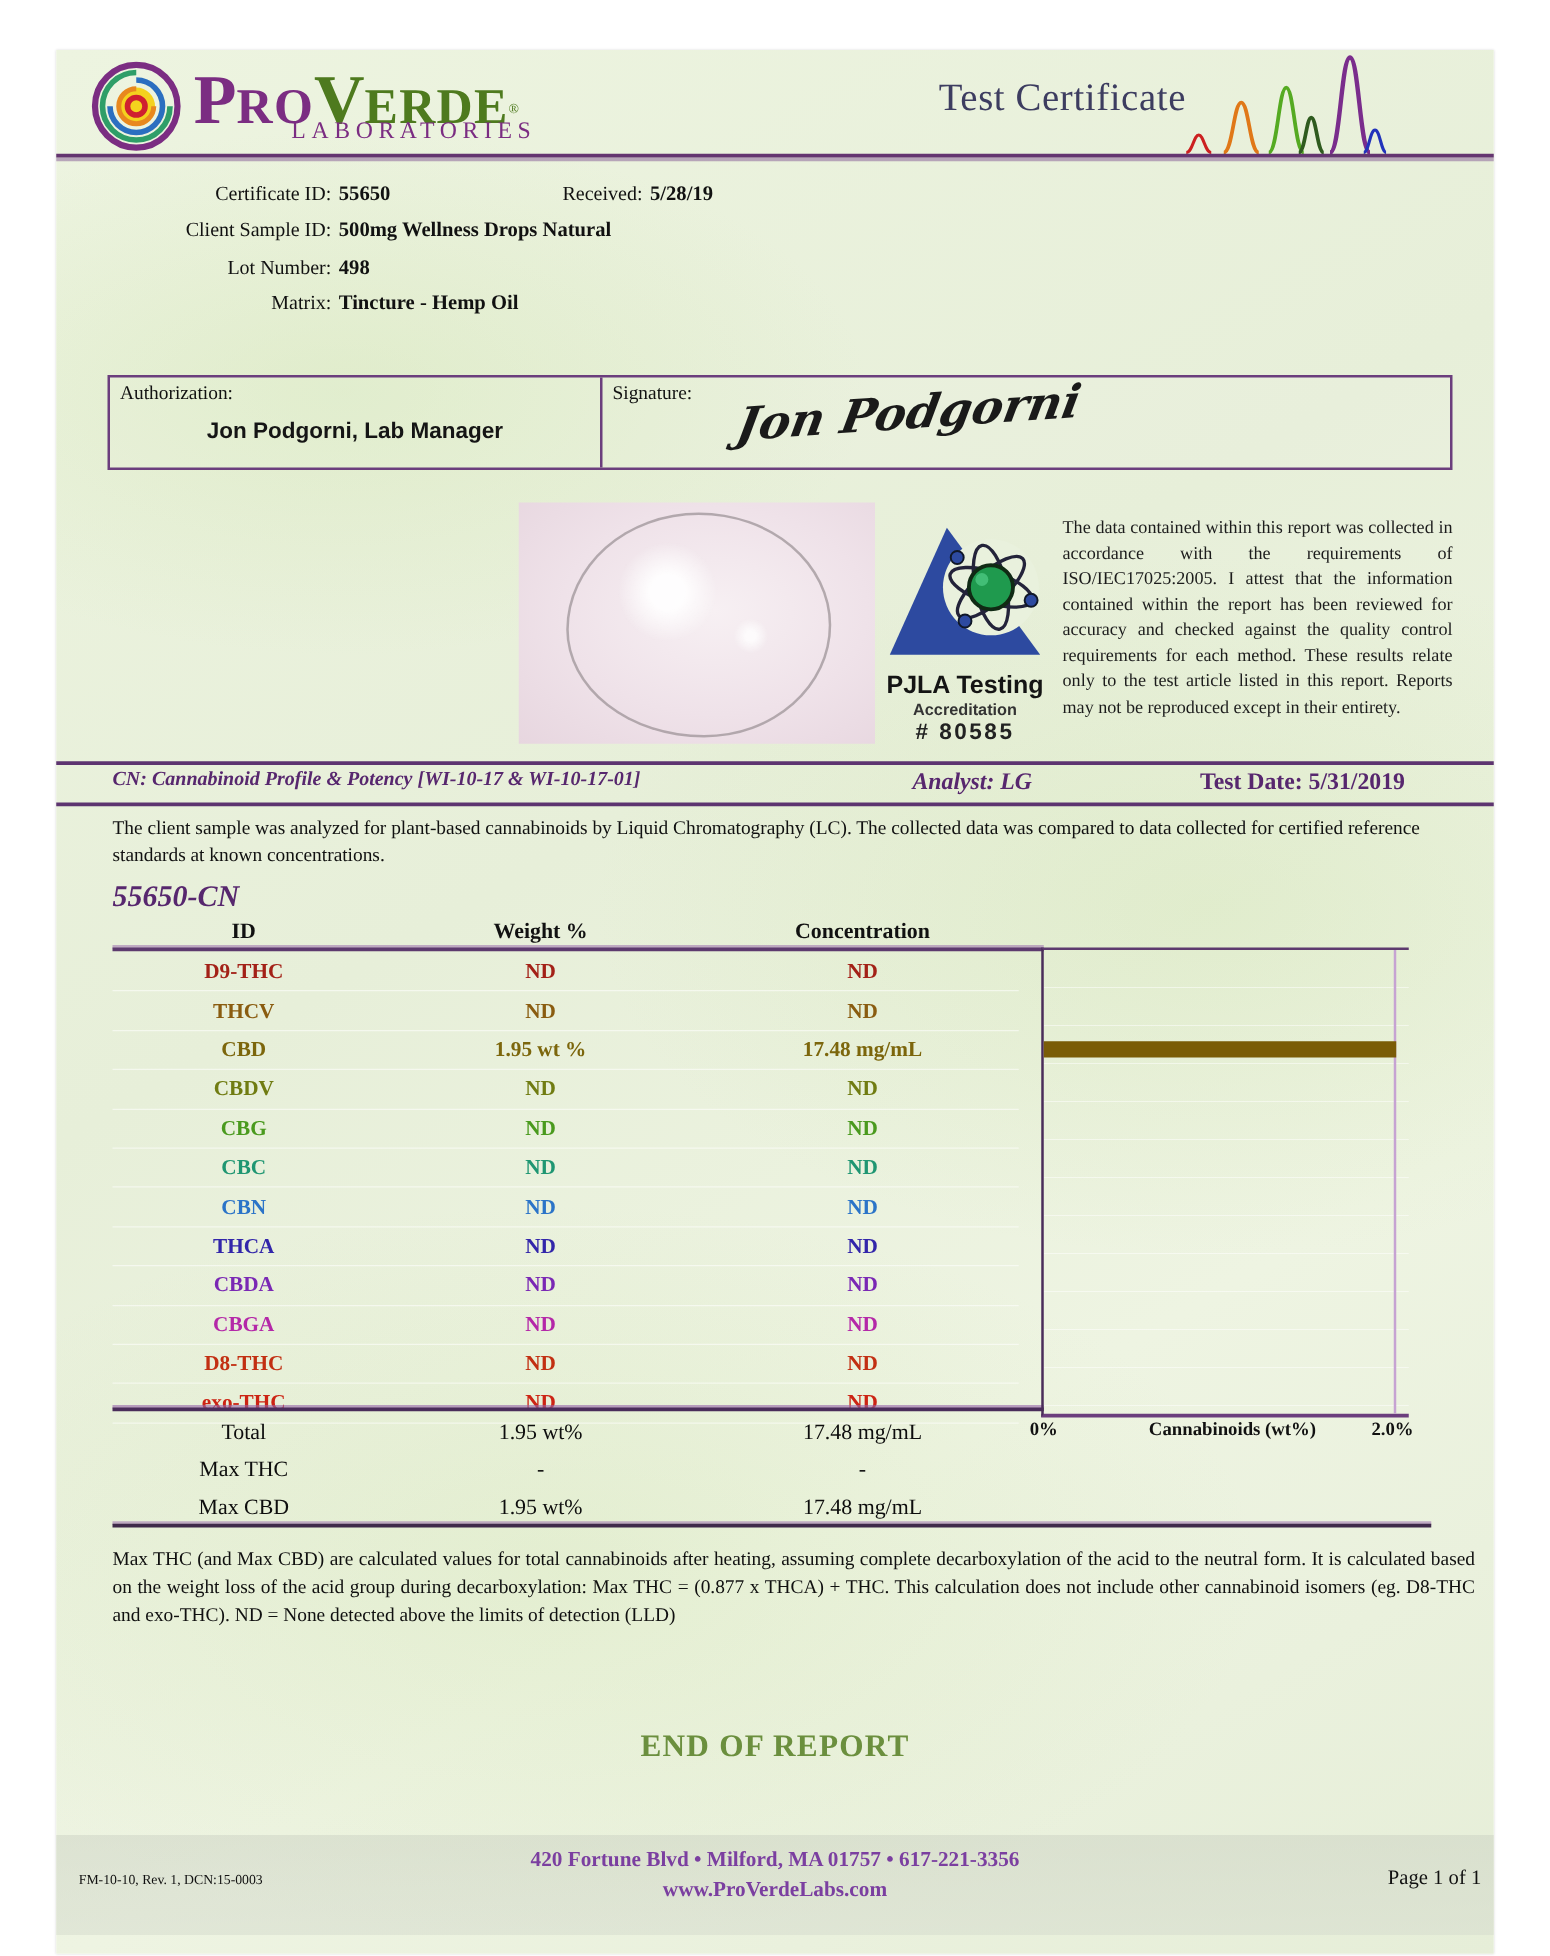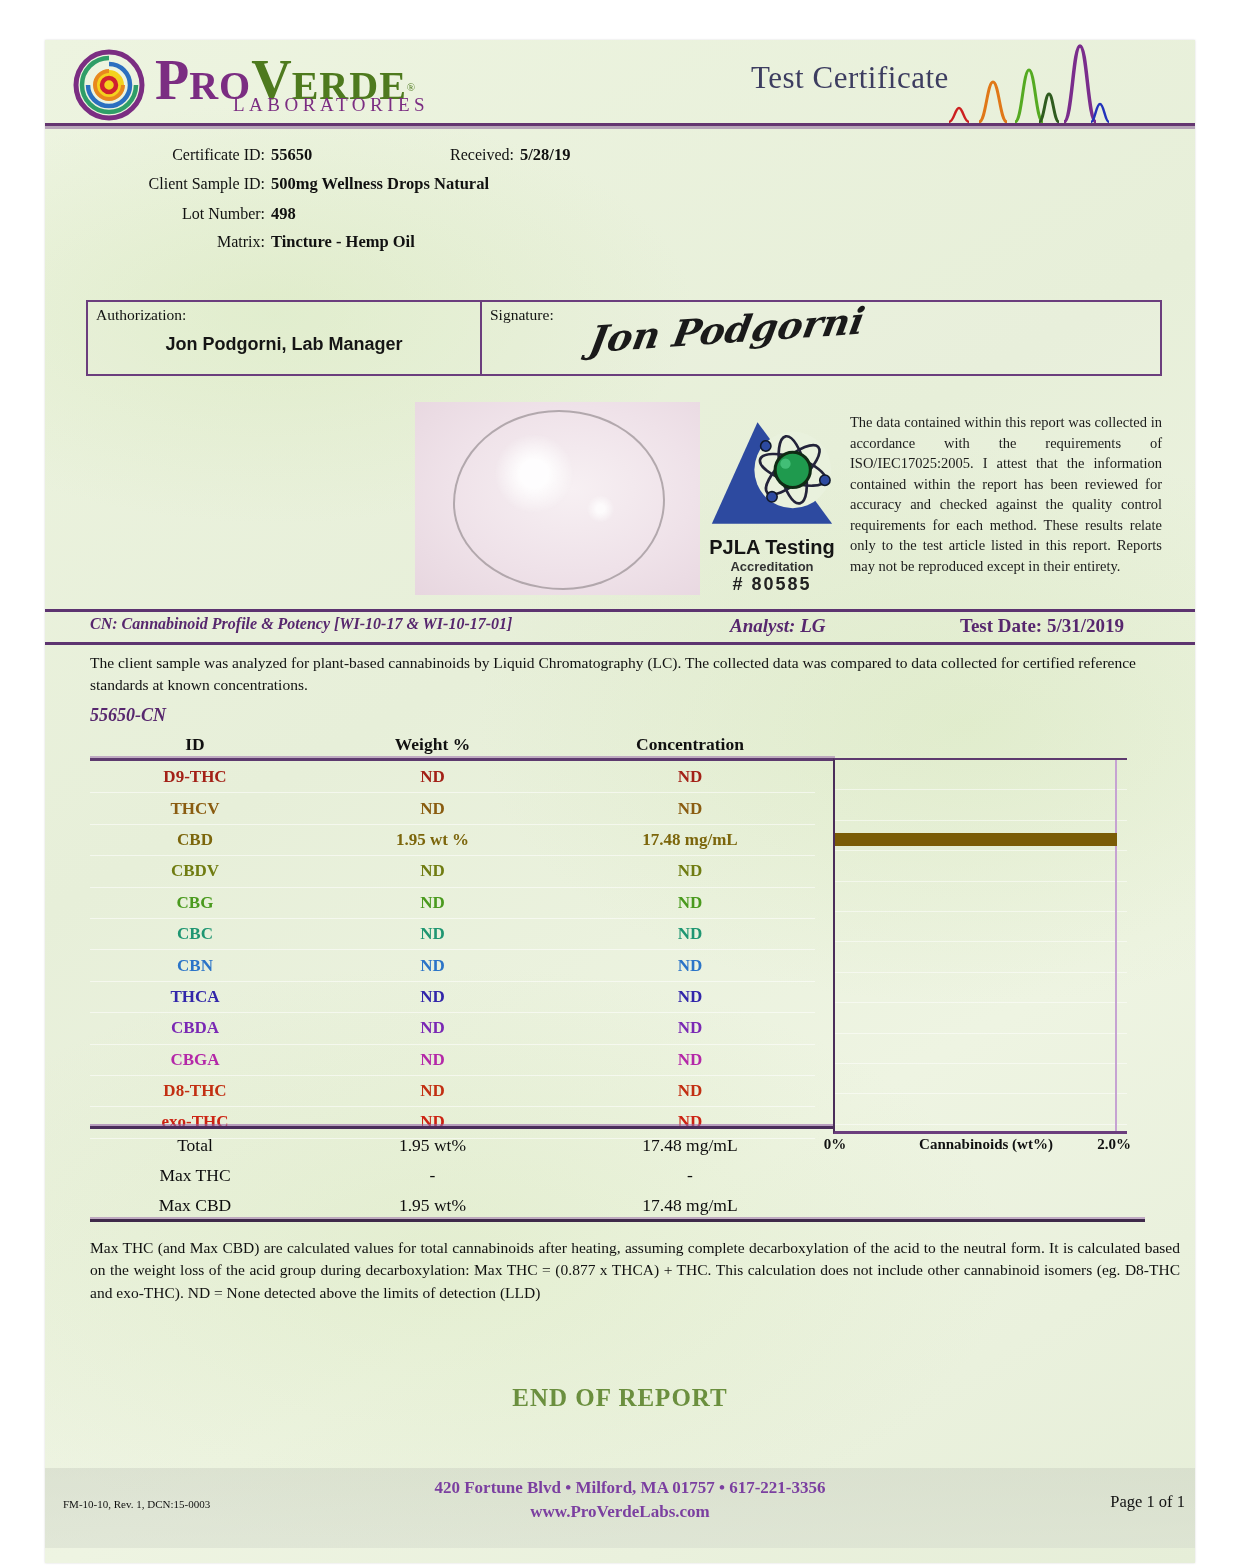--- a/index.html
+++ b/index.html
@@ -56,21 +56,21 @@
   .pjla-name{font-family:"Liberation Sans",sans-serif;font-weight:bold;font-size:20px;color:#141414;margin-top:2px;}
   .pjla-accr{font-family:"Liberation Sans",sans-serif;font-weight:bold;font-size:13px;color:#333;}
   .pjla-num{font-family:"Liberation Sans",sans-serif;font-weight:bold;font-size:18px;color:#222;letter-spacing:2px;}
   .attest{left:805px;top:372px;width:312px;font-size:14.5px;line-height:1.42;text-align:justify;color:#1c1c1c;}
   
   .sec-line{left:0;width:1150px;height:3px;background:#5d3470;}
   .sec-title{left:45px;top:575px;font-size:16px;font-style:italic;font-weight:bold;color:#57276e;}
   .sec-analyst{left:685px;top:575px;font-size:19px;font-style:italic;font-weight:bold;color:#57276e;}
   .sec-date{left:915px;top:575px;font-size:19px;font-weight:bold;color:#57276e;}
   .sec-desc{left:45px;top:612px;width:1065px;font-size:15.5px;line-height:1.4;color:#111;}
-  .sample-id{left:45px;top:665px;font-size:18px;font-style:italic;font-weight:bold;color:#57276e;}
+  .sample-id{left:45px;top:665px;font-size:24px;font-style:italic;font-weight:bold;color:#57276e;}
   
   .thead{left:45px;top:694px;width:725px;display:grid;grid-template-columns:210px 265px 250px;font-size:17.5px;font-weight:600;color:#111;}
   .thead div{text-align:center;}
   .thead-rule{left:45px;top:718px;width:745px;height:3px;background:#5d3a6e;box-shadow:0 -2px 0 rgba(150,100,170,.5);}
   .rows{left:45px;top:722px;width:725px;}
   .trow{display:grid;grid-template-columns:210px 265px 250px;height:30.4px;align-items:center;border-bottom:1px solid rgba(255,255,255,.55);}
   .tcell{text-align:center;font-size:17px;font-weight:bold;}
   .sep-rule{left:45px;top:1086px;width:745px;height:3px;background:#4a2d5a;box-shadow:0 -2px 0 rgba(150,100,170,.6);}
   .totals{left:45px;top:1090px;width:725px;}
   .totrow{display:grid;grid-template-columns:210px 265px 250px;height:30px;align-items:center;}
@@ -83,21 +83,21 @@
   .chart-bar{position:absolute;left:0;height:13px;}
   .ax-lab{font-size:15px;font-weight:600;color:#111;}
   .ax-0{left:768px;top:1096px;width:44px;text-align:center;}
   .ax-name{left:826px;top:1096px;width:230px;text-align:center;}
   .ax-max{left:1042px;top:1096px;width:54px;text-align:center;}
   
   .footnote{left:45px;top:1197px;width:1090px;font-size:15.5px;line-height:1.45;text-align:justify;color:#101010;}
   .eor{left:0;top:1344px;width:1150px;text-align:center;font-size:25px;font-weight:bold;color:#6b8f3e;letter-spacing:1px;}
   
   .footer-bar{left:0;top:1428px;width:1150px;height:80px;background:linear-gradient(180deg,rgba(200,206,192,.45),rgba(214,220,206,.55));}
-  .f-addr{left:0;top:1438px;width:1150px;text-align:center;font-size:17px;font-weight:bold;color:#7b3fa0;padding-left:10px;}
+  .f-addr{left:0;top:1438px;width:1150px;text-align:center;font-size:17px;font-weight:bold;color:#7b3fa0;}
   .f-web{left:0;top:1462px;width:1150px;text-align:center;font-size:17px;font-weight:bold;color:#7b3fa0;}
   .f-left{left:18px;top:1458px;font-size:11px;color:#111;}
   .f-page{left:970px;top:1452px;width:170px;text-align:right;font-size:16.5px;color:#111;}
 </style>
 </head>
 <body>
 
 <div class="page">
 
   <div class="abs logo-wrap">

